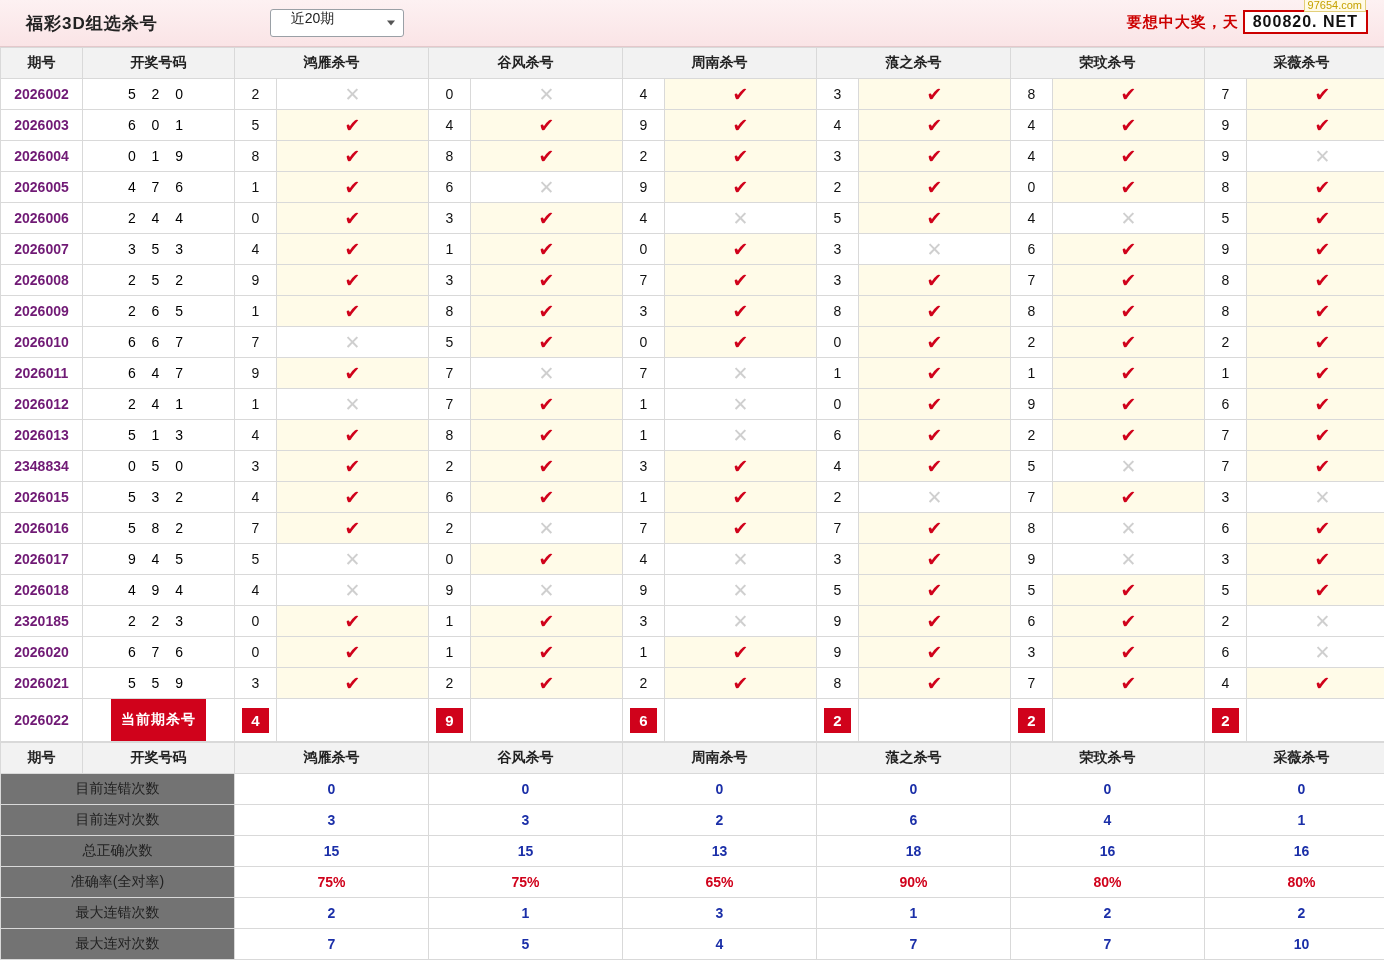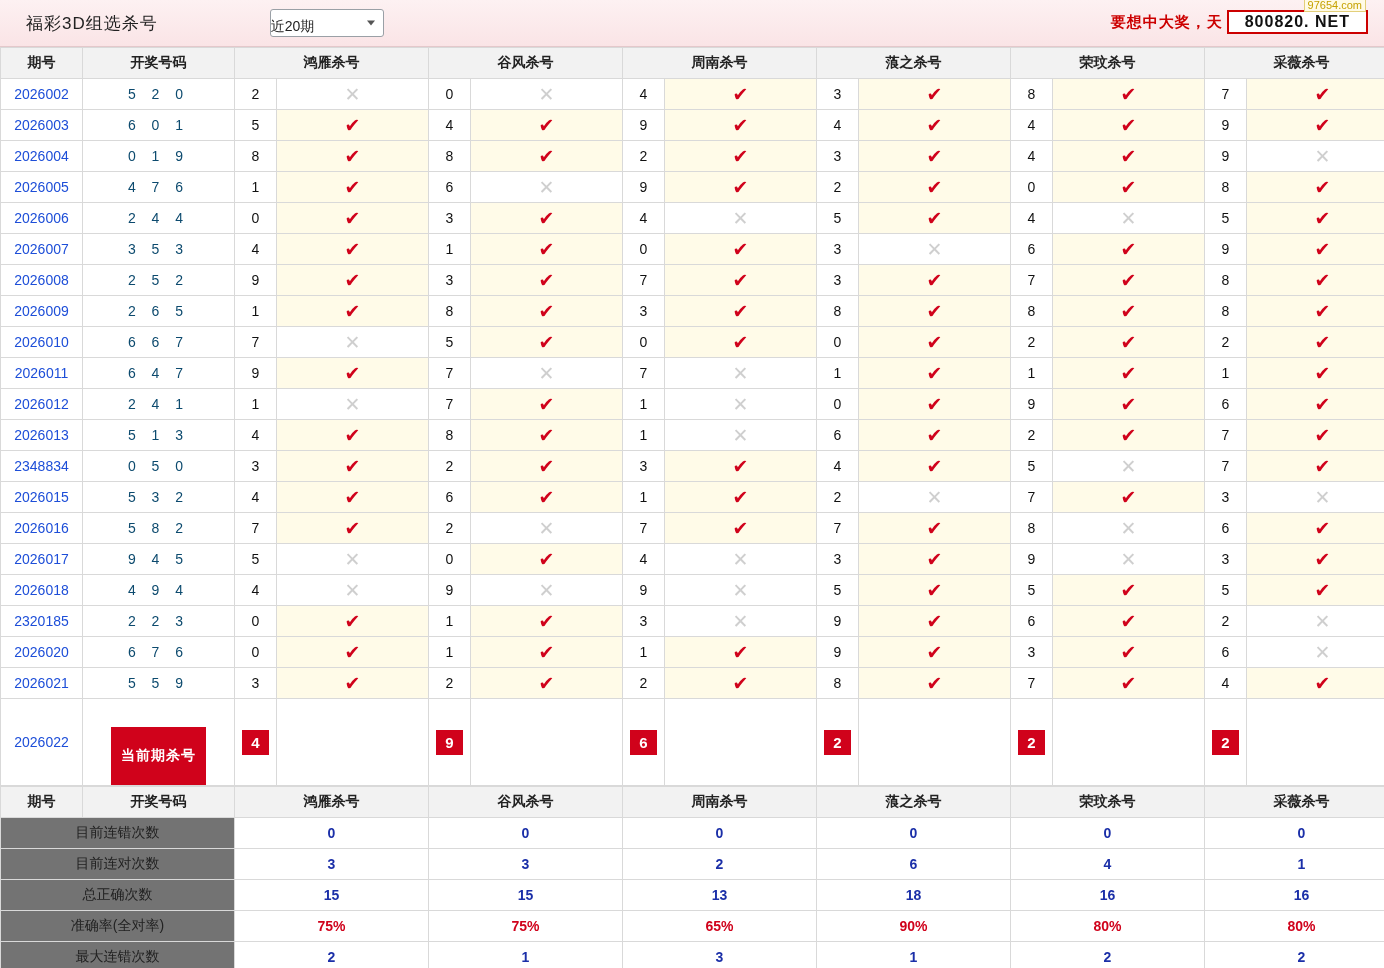--- a/index.html
+++ b/index.html
@@ -15,53 +15,54 @@
 
   
   .header{
     position:relative;
     height:46px;
     background:linear-gradient(to bottom,#fdf1f2,#fae4e6);
     border-bottom:1px solid #e4c8cb;
     display:flex;align-items:center;
   }
   .header-title{
-    font-size:17px;font-weight:normal;color:#222;
+    font-size:17px;font-weight:bold;color:#222;
     margin-left:26px;letter-spacing:1px;
   }
   .period-select{
     margin-left:112px;
     width:112px;height:26px;
     border:1px solid #9aa0a6;
     border-radius:3px;
     background:#fff;
     font-size:14px;
     color:#222;
-    display:flex;align-items:flex-end;
+    padding-left:20px;
+    display:flex;align-items:flex-start;
     position:relative;
   }
   .period-select .caret{
     position:absolute;right:8px;top:50%;transform:translateY(-50%);
     width:0;height:0;border-left:4px solid transparent;border-right:4px solid transparent;
     border-top:5px solid #555;
   }
   .promo{
     position:absolute;right:16px;top:10px;
     display:flex;align-items:center;
     font-size:15px;font-weight:bold;color:#c00;
     white-space:nowrap;
   }
   .promo .txt{letter-spacing:1px;}
   .promo .site{
     margin-left:4px;
     border:2px solid #c00;
     background:#fff;
     color:#111;
     font-size:16px;
-    padding:1px 16px;
+    padding:1px 8px;
     letter-spacing:1px;
   }
   .watermark{
     position:absolute;right:18px;top:-2px;
     font-size:11px;color:#c6a200;
     background:#fffbe6;
     border:1px solid #e3cf7a;
     padding:0 3px;
   }
 
@@ -84,42 +85,42 @@
     font-weight:bold;
     font-size:14px;
     color:#222;
     height:32px;
   }
   .col-period{width:82px;}
   .col-code{width:152px;}
   .col-num{width:42px;}
   .col-mark{width:152px;}
 
-  td.period{color:#1d4ed8;font-size:14px;}
+  td.period{color:#701a75;font-size:14px;font-weight:bold;}
   td.code{
-    color:#0c4a6e;
+    color:#000000;
     letter-spacing:6px;
     font-size:15px;
     font-weight:500;
   }
   td.killnum{
     color:#111;font-size:14px;
     background:#ffffff;
   }
   td.mark{background:#fffbe8;}
   td.mark.plain{background:#ffffff;}
   .tick{color:#d0021b;font-size:19px;font-weight:bold;line-height:1;}
   .cross{color:#cfcfcf;font-size:19px;font-weight:bold;line-height:1;}
 
   
   tr.current td{height:34px;}
   .cur-label{
     display:inline-block;background:#d0021b;color:#fff;
     font-weight:bold;font-size:14px;
-    padding:20px 10px;letter-spacing:1px;margin-top:28px;
+    padding:12px 10px;letter-spacing:1px;
   }
   .cur-num{
     display:inline-block;background:#d0021b;color:#fff;
     font-weight:bold;font-size:15px;
     padding:4px 9px;
   }
   td.curcell{background:#ffffff;}
 
   
   tr.subhead th{background:#f2f2f2;}

